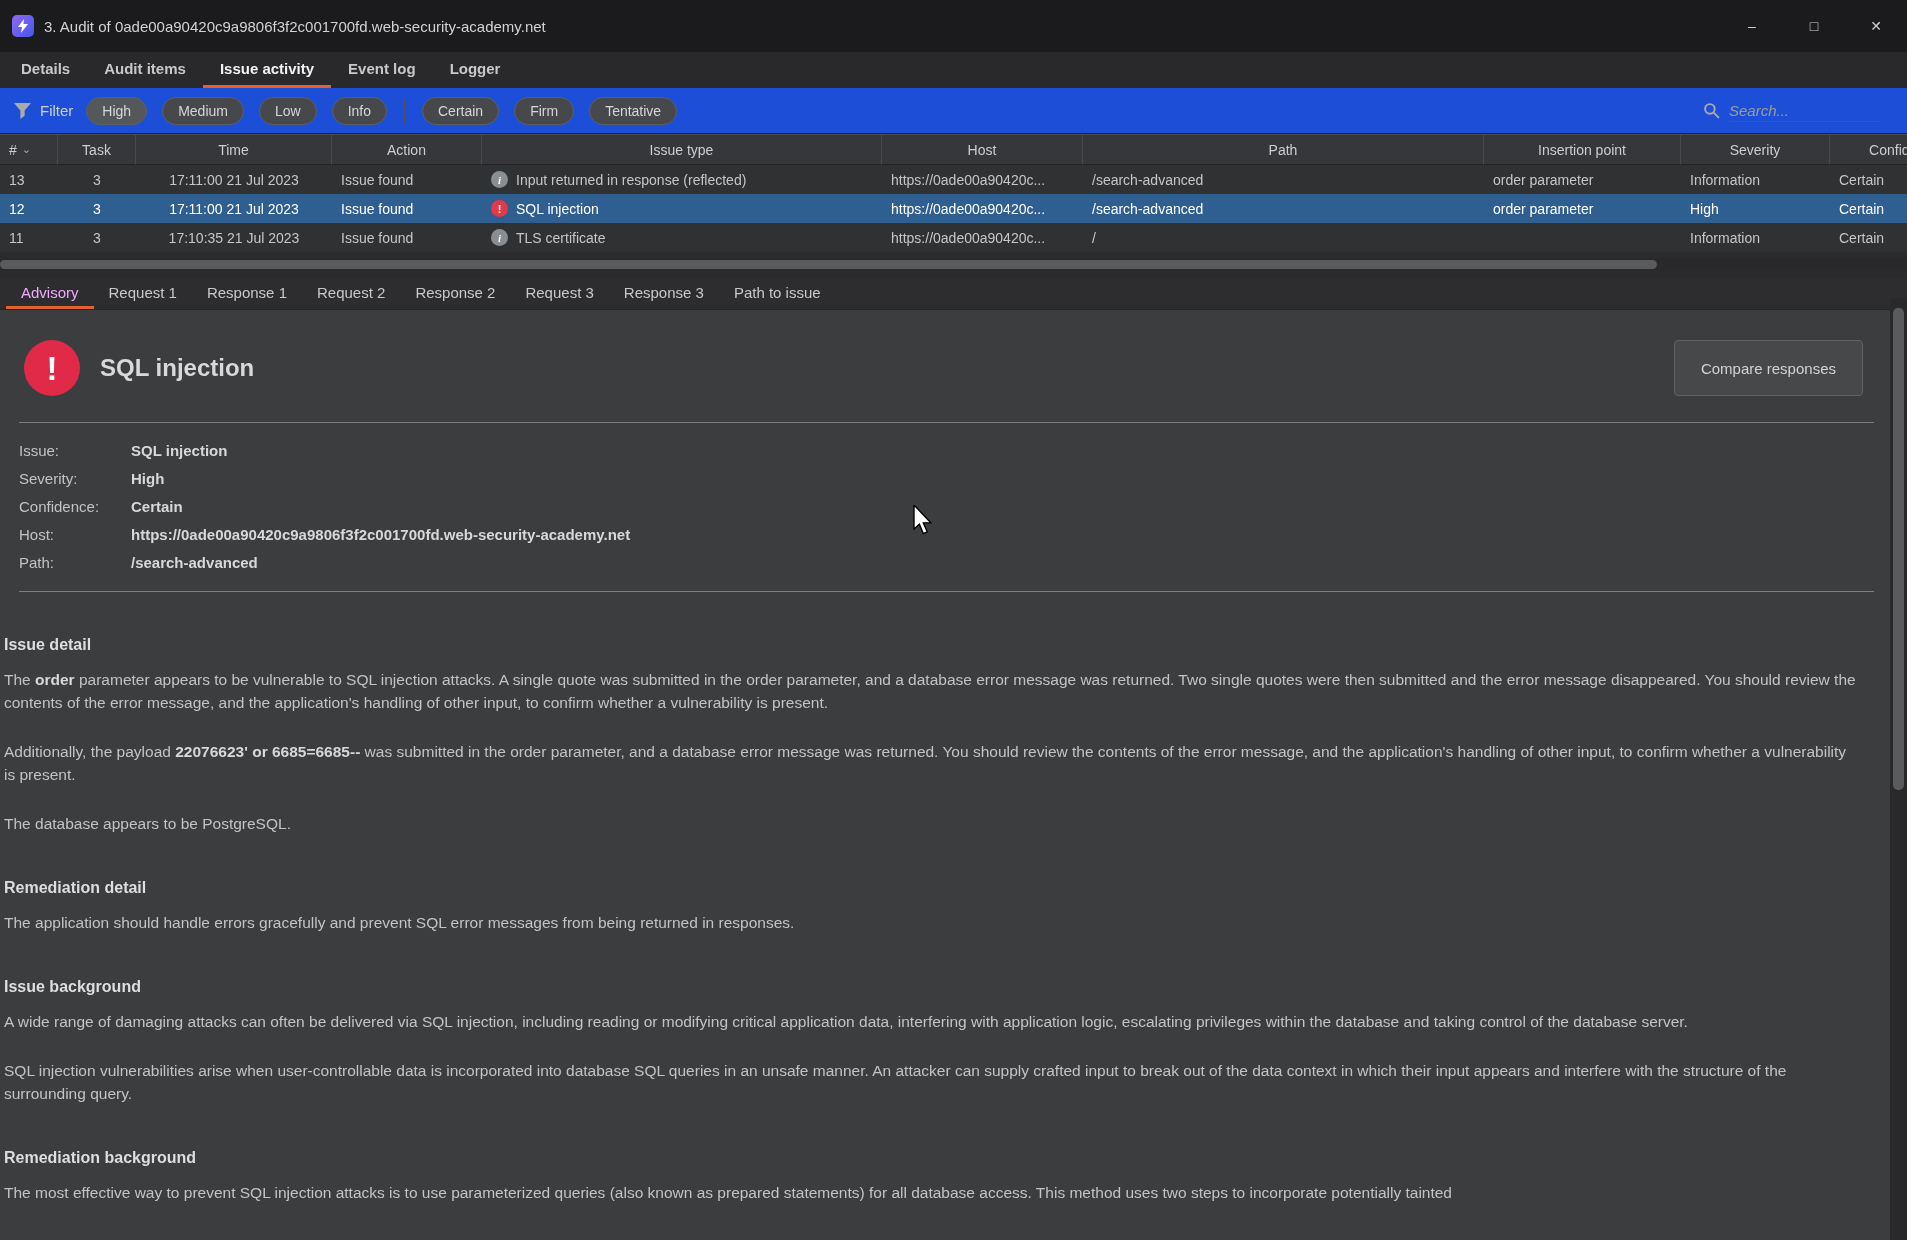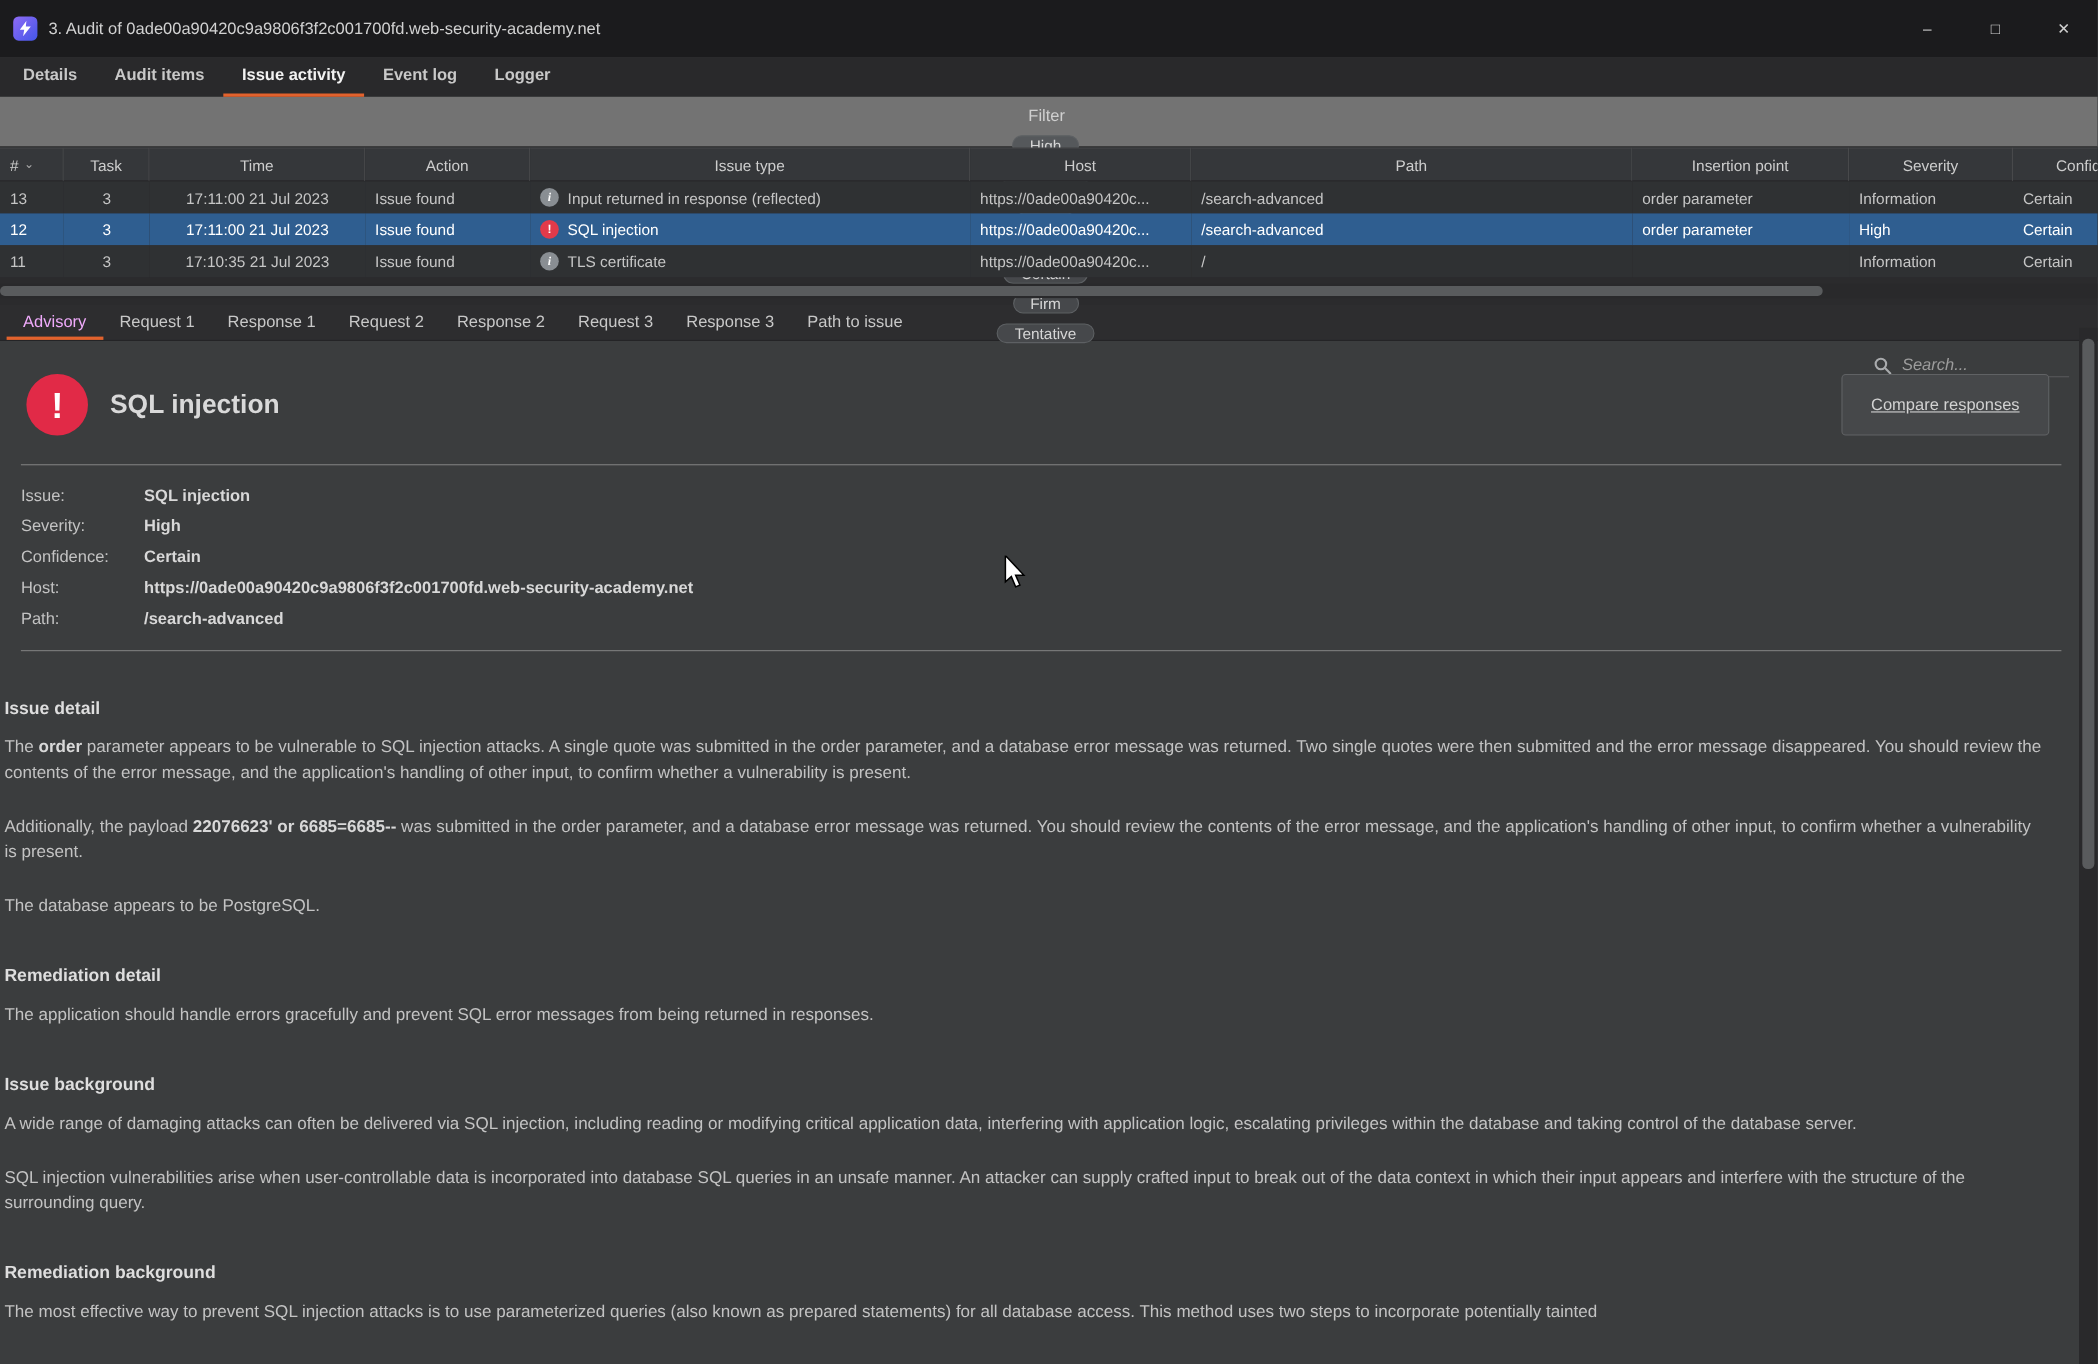--- a/index.html
+++ b/index.html
@@ -20,22 +20,22 @@
   .win-btn { width:62px; display:flex; align-items:center; justify-content:center;
     color:#cfcfcf; font-size:14px; cursor:default; }
 
   
   .menubar { height:36px; background:#29292b; display:flex; align-items:stretch; padding-left:4px; }
   .menu-tab { display:flex; align-items:center; padding:0 17px; font-size:15px;
     color:#c8c8c8; border-bottom:3px solid transparent; cursor:pointer;font-weight:bold; }
   .menu-tab.active { color:#f2f2f2; border-bottom-color:#e2622d; }
 
   
-  .filterbar { height:46px; background:#737373; display:flex; align-items:center;
-    padding:0 14px; gap:9px; border-bottom:1px solid #242426;flex-direction:column; }
+  .filterbar { height:46px; background:#1d4ed8; display:flex; align-items:center;
+    padding:0 14px; gap:9px; border-bottom:1px solid #242426; }
   .filter-label { color:#cfcfcf; font-size:15px; margin-right:4px; }
   .pill { height:28px; padding:0 15px; border-radius:14px; background:#46484b;
     border:1px solid #5d6063; color:#d6d6d6; font-size:14px; font-family:inherit;
     display:inline-flex; align-items:center; margin-right:6px; cursor:pointer; }
   .pill.lit { background:#55585b; }
   .vdiv { width:1px; height:24px; background:#505254; margin:0 8px 0 2px; }
   .search-area { margin-left:auto; display:flex; align-items:center; gap:9px; padding-right:12px; }
   .search-input { background:transparent; border:none; border-bottom:1px solid #58585a;
     color:#d0d0d0; font-size:15px; width:152px; font-family:inherit; padding:2px 0; outline:none; }
   .search-input::placeholder { color:#9c9c9c; font-style:italic; }
@@ -74,21 +74,21 @@
 
   
   .advisory { background:#3b3d3e; height:942px; overflow:hidden; }
   .adv-header { display:flex; align-items:center; padding:30px 44px 0 24px; }
   .adv-icon { width:56px; height:56px; border-radius:50%; background:#e12a47; color:#fff;
     font-size:33px; font-weight:bold; display:flex; align-items:center; justify-content:center;
     line-height:1; }
   .adv-title { font-size:24px; font-weight:bold; color:#d9d9d9; margin:0 0 0 20px; }
   .compare-btn { margin-left:auto; height:56px; padding:0 26px; background:#46484a;
     border:1px solid #606264; border-radius:4px; color:#d2d2d2; font-size:15px;
-    font-family:inherit; cursor:pointer;text-decoration:underline; }
+    font-family:inherit; cursor:pointer; }
   .hr { border-top:1px solid #7e7e7e; margin:26px 33px 0 19px; height:0; }
   .hr2 { margin-top:14px; }
   .summary { padding:14px 0 0 19px; font-size:15px; }
   .srow { display:flex; line-height:28px; }
   .slabel { width:112px; color:#c3c3c3; }
   .svalue { font-weight:bold; color:#d8d8d8; }
   .adv-body { padding:0 50px 0 4px; color:#c3c3c3; font-size:15.5px; }
   .adv-body h3 { font-size:16px; color:#dedede; margin:44px 0 14px; font-weight:bold; }
   .adv-body p { margin:4px 0 26px; line-height:23px; }
   .adv-body b { color:#d8d8d8; }

